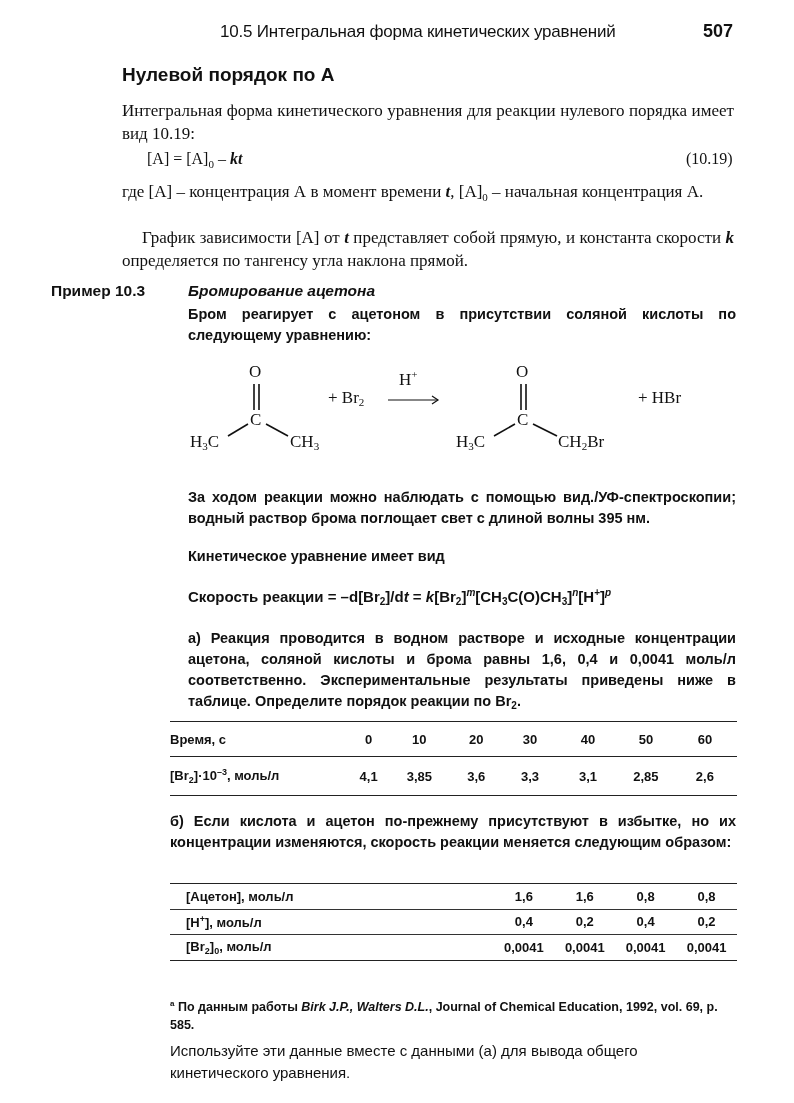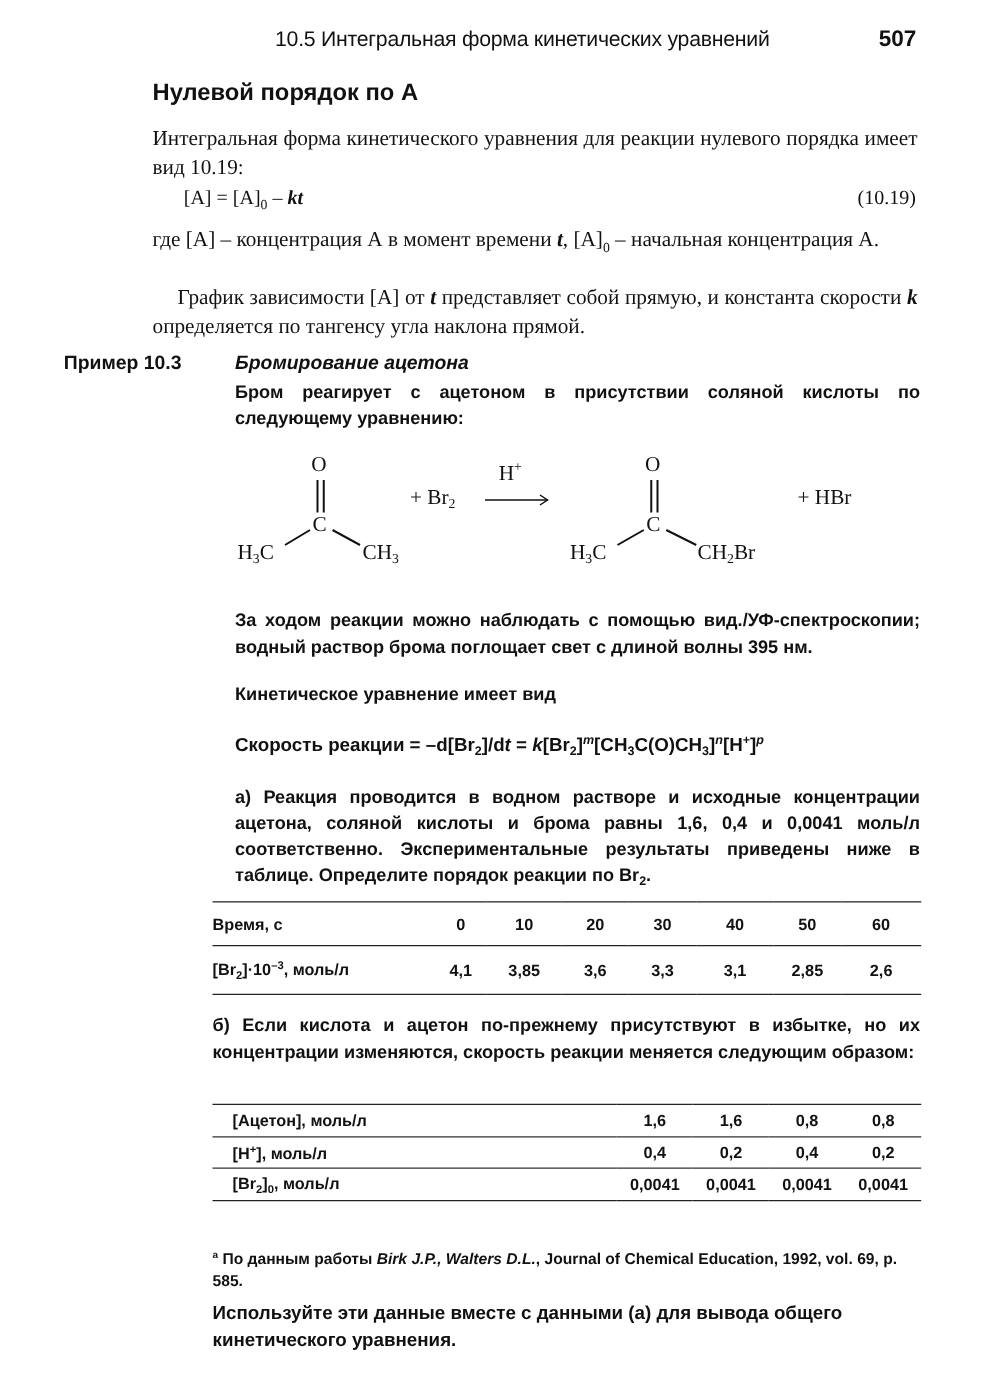--- a/index.html
+++ b/index.html
@@ -59,21 +59,21 @@
   .tblB { top: 883px; left: 170px; width: 567px; }
   .tblB table { width: 567px; }
   .tblB td { height: 24.5px; border-bottom: 1px solid #333; }
   .tblB tr:first-child td { border-top: 1.5px solid #222; }
   .tblB tr:last-child td { border-bottom: 1.5px solid #222; }
   .tblB td.lbl { width: 318px; padding-left: 16px; }
   .tblB td.num { width: 62px; text-align: center; }
 
   .foot { top: 995px; left: 170px; width: 566px; font-family: "Liberation Sans", sans-serif; font-weight: bold; font-size: 12.5px; line-height: 18px; }
   .foot sup { font-size: 8px; vertical-align: 5px; }
-  .pfinal { top: 1040px; left: 170px; width: 566px; font-family: "Liberation Sans", sans-serif; font-weight: bold; font-size: 15px; line-height: 22px; }
+  .pfinal { top: 1040px; left: 170px; width: 566px; font-family: "Liberation Sans", sans-serif; font-weight: normal; font-size: 15px; line-height: 22px; }
 </style>
 </head>
 <body>
 
 <div class="abs sans run-head">10.5  Интегральная форма кинетических уравнений</div>
 <div class="abs sans page-num">507</div>
 
 <div class="abs sans h-section">Нулевой порядок по А</div>
 
 <div class="abs p-serif p1">Интегральная форма кинетического уравнения для реакции нулевого порядка имеет вид 10.19:</div>

